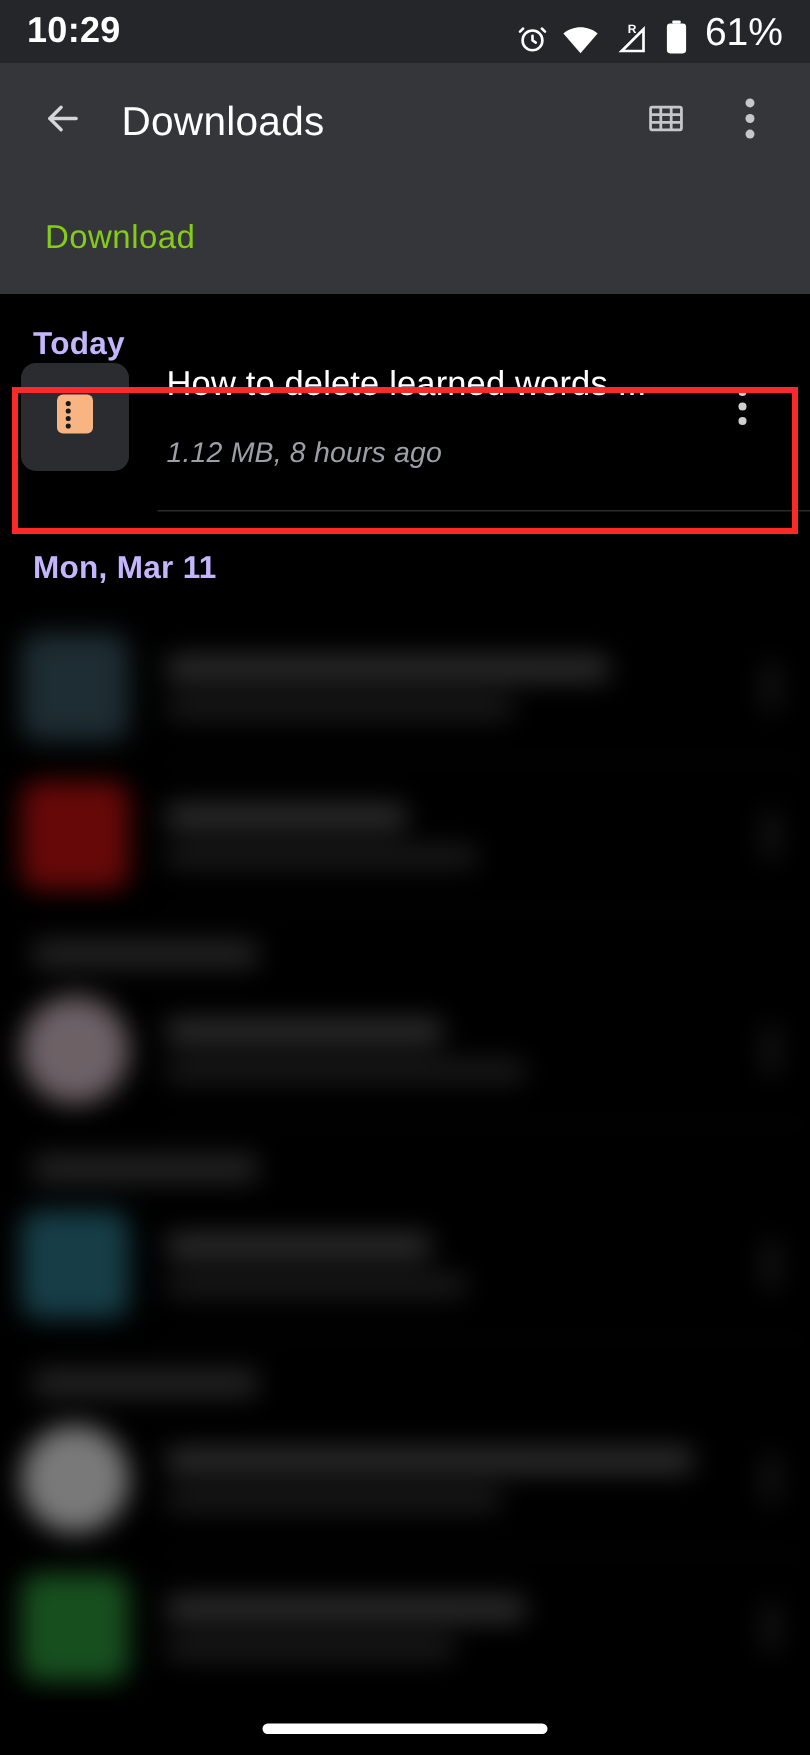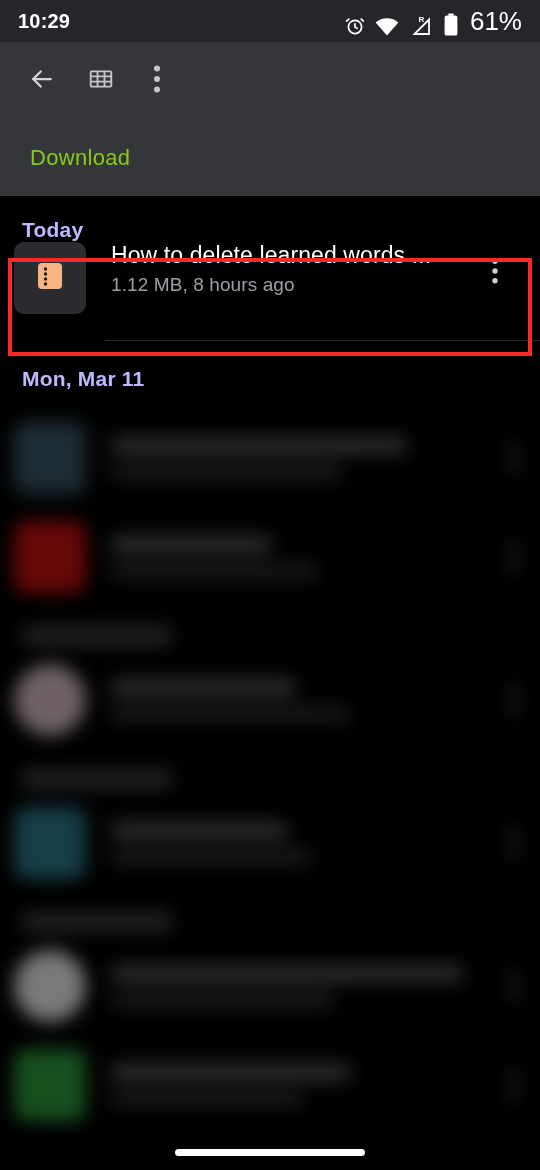--- a/index.html
+++ b/index.html
@@ -12,21 +12,21 @@
   .phone { position:relative; width:540px; height:1170px; background:#000; }
 
   
   .statusbar {
     position:absolute; top:0; left:0; width:540px; height:42px;
     background:#25262a;
     display:flex; align-items:center; justify-content:space-between;
     padding:0 18px;
   }
   .status-clock {
-    color:#ffffff; font-size:20px; font-weight:700; letter-spacing:.2px;
+    color:#ffffff; font-size:24px; font-weight:700; letter-spacing:.2px;
   }
   .status-icons { display:flex; align-items:flex-end; gap:9px; }
   .status-icons svg { display:block; }
   .battery-pct { color:#fff; font-size:26px; font-weight:400; margin-left:2px; }
 
   
   .appbar {
     position:absolute; top:42px; left:0; width:540px; height:78px;
     background:#35363a;
     display:flex; align-items:center;
@@ -87,21 +87,21 @@
     display:flex; align-items:center; justify-content:center;
     flex:0 0 auto;
   }
   .row-text { flex:1; margin-left:25px; min-width:0; }
   .row-title {
     color:#ffffff; font-size:23px; font-weight:400;
     white-space:nowrap; overflow:hidden; text-overflow:ellipsis;
     letter-spacing:.1px;
   }
   .row-sub {
-    color:#9aa0a6; font-size:19px; margin-top:5px; letter-spacing:.1px;
+    color:#9aa0a6; font-size:19px; margin-top:23px; letter-spacing:.1px;font-style:italic;
   }
   .row-menu {
     width:46px; height:62px; flex:0 0 auto;
     display:flex; align-items:center; justify-content:center; cursor:pointer;
   }
   .divider {
     height:1px; background:#2a2a2a; margin-left:105px;
   }
 
   
@@ -170,20 +170,21 @@
 
   <div class="appbar">
     <div class="back-btn">
       <span>
         <svg width="30" height="30" viewBox="0 0 24 24" fill="none" stroke="#d5d6da" stroke-width="1.8" stroke-linecap="round" stroke-linejoin="round">
           <path d="M19 12H5"></path>
             <path d="M11 18l-6-6 6-6"></path>
         </svg>
       </span>
     </div>
+    <div class="appbar-title">Downloads</div>
     <div class="appbar-action">
       <span>
         <svg width="26" height="26" viewBox="0 0 24 24" fill="none" stroke="#c6c7cb" stroke-width="1.7">
           <rect x="2.5" y="5" width="19" height="14" rx="1"></rect>
           <path d="M2.5 9.6h19M2.5 14.4h19M8.8 5v14M15.2 5v14"></path>
         </svg>
       </span>
     </div>
     <div class="appbar-action last">
       <span>

